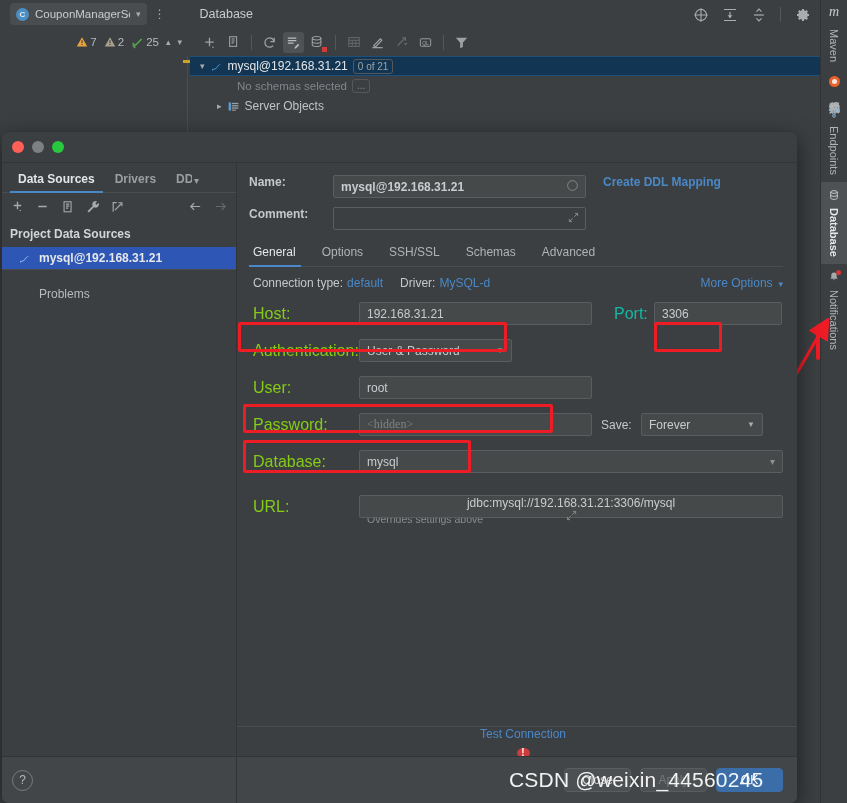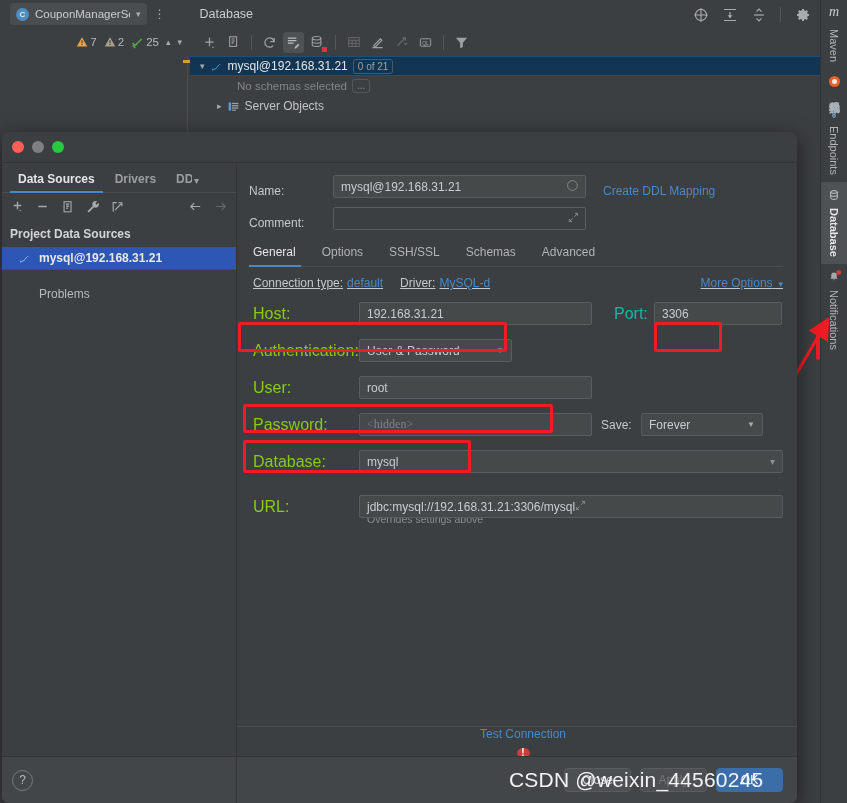--- a/index.html
+++ b/index.html
@@ -152,21 +152,21 @@
     display: flex; align-items: center; padding-left: 10px; }
   .help-btn { width: 21px; height: 21px; border-radius: 50%; border: 1px solid #7a7d7f;
     color: #b5b8ba; font-size: 12px; display: flex; align-items: center;
     justify-content: center; }
 
   
   .ds-right { flex: 1; display: flex; flex-direction: column; min-width: 0;
     background: #3c3f41; }
   .ds-right-main { flex: 1; padding: 12px 14px 0 12px; min-height: 0; }
 
-  .frow { display: flex; align-items: flex-end; margin-bottom: 9px; }
+  .frow { display: flex; align-items: flex-start; margin-bottom: 9px; font-weight: bold; }
   .flabel { font-size: 12px; color: #c5c8ca; width: 84px; flex: none; }
   .finput {
     height: 23px; background: #45494a; border: 1px solid #5a5d5f; border-radius: 2px;
     font-size: 12px; color: #c9ccce; display: flex; align-items: center;
     padding: 0 7px; position: relative;
   }
   .finput .endico { position: absolute; right: 6px; color: #8a8d8f; font-size: 11px; }
   .fname { width: 253px; }
   .fcomment { width: 253px; background: #3c3f41; }
   .link { color: #4a88c7; font-size: 12px; }
@@ -174,21 +174,21 @@
 
   .tabstrip { display: flex; align-items: flex-end; height: 28px; margin: 8px 0 0 0;
     border-bottom: 1px solid #4a4d4f; }
   .gtab { font-size: 12px; color: #b0b3b5; padding: 0 13px 7px 13px; position: relative; }
   .gtab:first-child { padding-left: 4px; }
   .gtab.active { color: #e4e6e8; }
   .gtab.active::after { content: ""; position: absolute; left: 0; right: 8px;
     bottom: -1px; height: 2px; background: #4a88c7; }
 
   .metarow { display: flex; align-items: flex-start; font-size: 12px; color: #c5c8ca;
-    padding: 9px 0 12px 4px; text-decoration: underline; }
+    padding: 9px 0 12px 4px; }
   .metarow .k { margin-right: 4px; }
   .metarow .gap { width: 17px; }
   .metarow .right { margin-left: auto; color: #4a88c7; }
 
   .grid-row { display: flex; align-items: center; height: 23px; margin-bottom: 14px; }
   .lbl { font-size: 16px; color: #84cc16; width: 110px; flex: none; padding-left: 4px; }
   .inp { height: 23px; background: #45494a; border: 1px solid #5a5d5f;
     border-radius: 2px; font-size: 12px; color: #c9ccce; display: flex;
     align-items: center; padding: 0 7px; position: relative; }
   .inp.ph { color: #808385; }
@@ -200,21 +200,21 @@
 
   .host-inp { width: 233px; }
   .port-lbl { width: 40px; margin-left: 22px; font-size: 16px; color: #14b8a6; }
   .port-inp { width: 128px; }
   .auth-sel { width: 153px; }
   .user-inp { width: 233px; }
   .pass-inp { width: 233px; font-family: Liberation Serif, serif; }
   .save-lbl { width: 40px; margin-left: 9px; font-size: 12px; color: #c5c8ca; }
   .save-sel { width: 122px; }
   .db-sel { width: 428px; }
-  .url-inp { width: 428px; }
+  .url-inp { width: 428px; flex-direction: column; }
   .hint { font-size: 10.5px; color: #8a8d8f; padding-left: 118px; margin-top: -8px; }
 
   
   .redbox { position: absolute; border: 3px solid #ee1c25; border-radius: 2px;
     pointer-events: none; }
 
   .ds-status { height: 30px; border-top: 1px solid #4a4d4f; display: flex;
     align-items: center; gap: 7px; padding-left: 12px; flex-direction: column; }
   .status-err { width: 13px; height: 13px; border-radius: 50%; background: #cf3b3b;
     color: #fff; font-size: 10px; font-weight: bold; display: flex;

